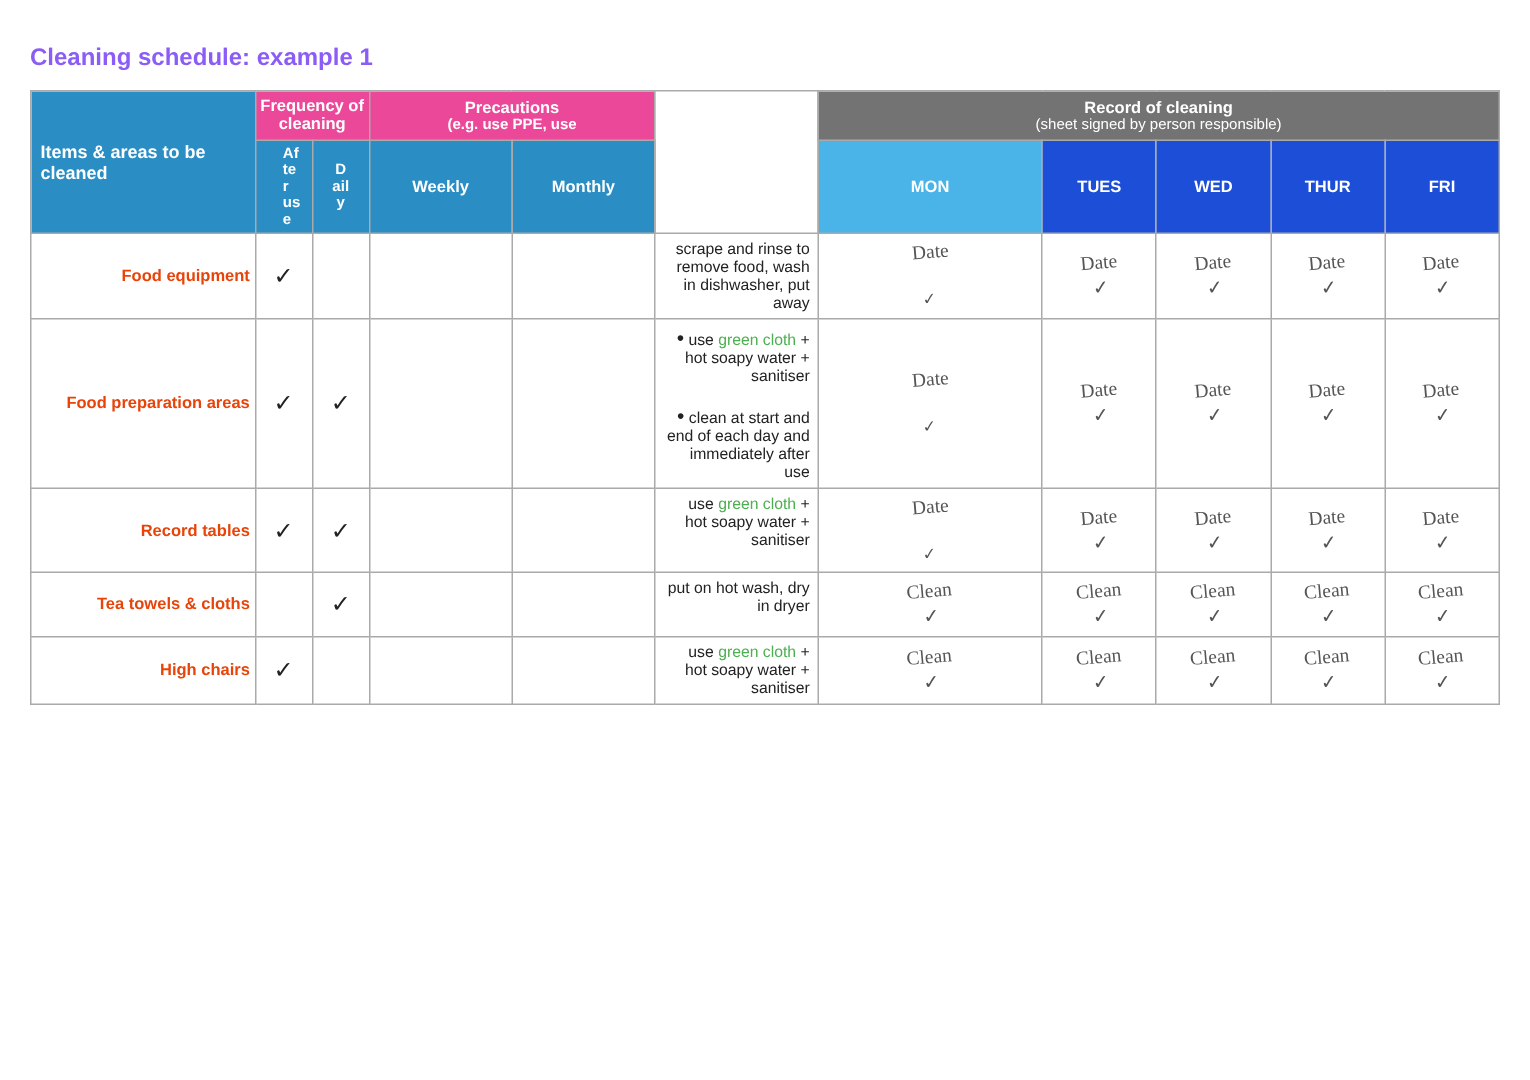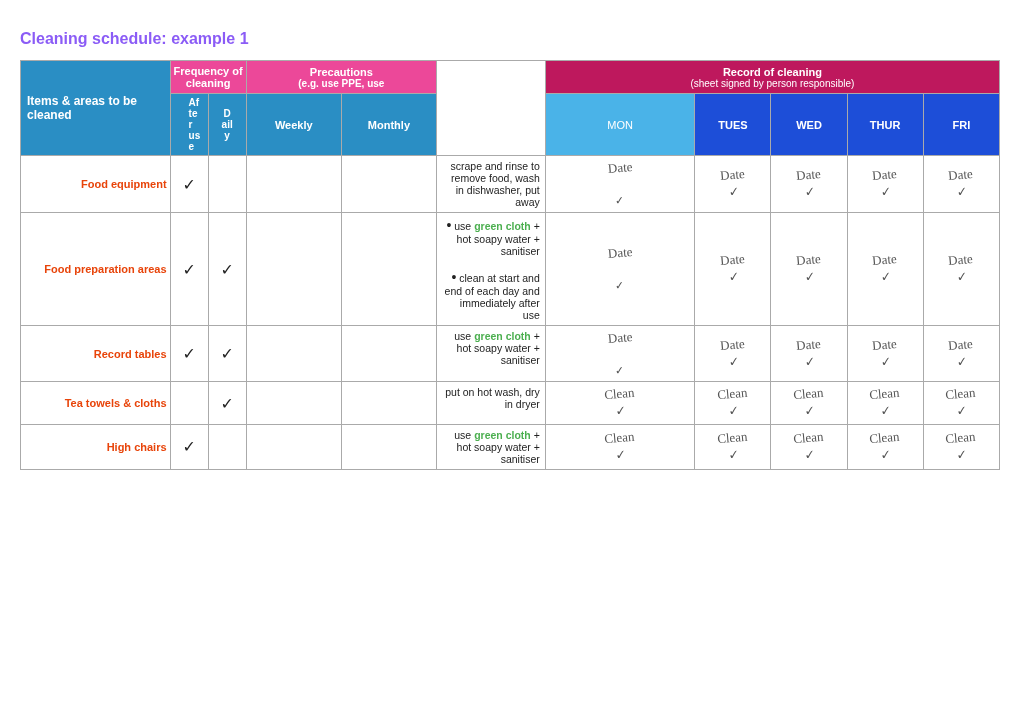--- a/index.html
+++ b/index.html
@@ -35,48 +35,48 @@
       font-weight: bold;
     }
     
     .hdr-dark-blue {
       background-color: #2a8ec4;
       color: #fff;
       font-weight: bold;
     }
     
     .hdr-record {
-      background-color: #be185d;
+      background-color: #737373;
       color: #fff;
       font-weight: bold;
     }
     
     .hdr-mon {
       background-color: #4ab3e8;
       color: #fff;
-      font-weight: normal;
+      font-weight: bold;
     }
     .hdr-day {
       background-color: #1d4ed8;
       color: #fff;
       font-weight: bold;
     }
     .item-label {
       color: #e8440a;
       font-weight: bold;
       text-align: right;
       padding-left: 5px;
     }
     .checkmark {
       font-size: 16px;
       color: #222;
     }
     .green-text {
       color: #4caf50;
-      font-weight: bold;
+      font-weight: normal;
     }
     
     .signature {
       font-family: 'Brush Script MT', cursive, serif;
       font-size: 13px;
       color: #555;
       line-height: 1.3;
       display: inline-block;
       transform: rotate(-5deg);
       white-space: nowrap;

